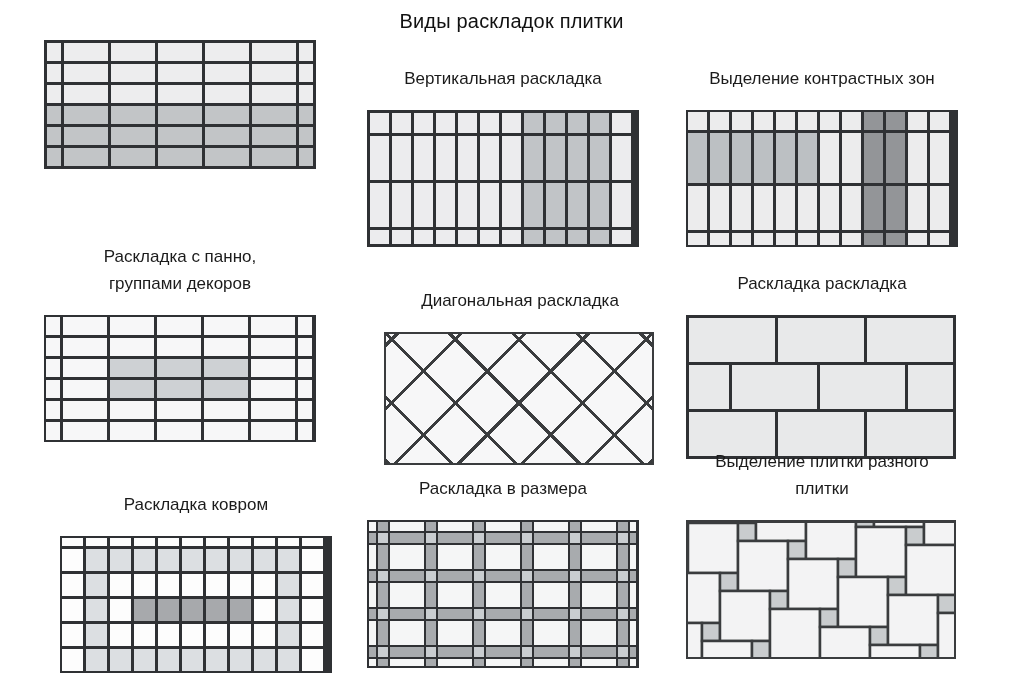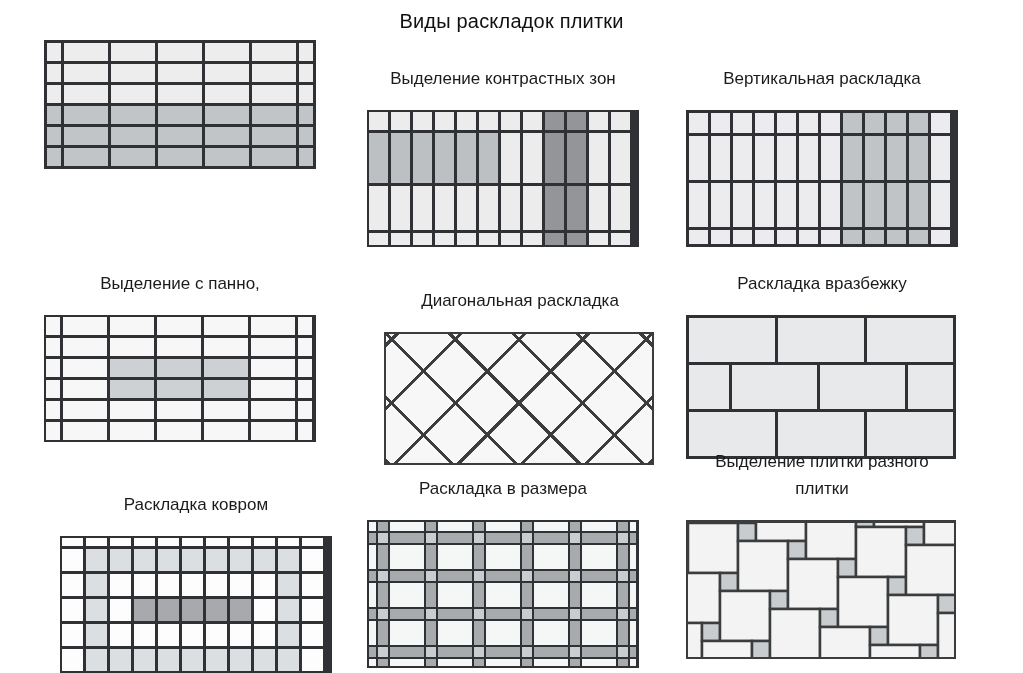--- a/index.html
+++ b/index.html
@@ -99,20 +99,79 @@
             <div style="background: rgb(194, 197, 199);"></div>
             <div style="background: rgb(194, 197, 199);"></div>
             <div style="background: rgb(194, 197, 199);"></div>
           </div>
       </figure>
     </div>
 
     <div class="cell">
       <figure class="panel" style="margin:0">
         <figcaption class="cap">
+          <span>Вертикальная раскладка</span>
+
+        </figcaption>
+        <div class="art" style="display: grid; grid-template-columns: 19px 19px 19px 19px 19px 19px 19px 19px 19px 19px 19px 19px; grid-template-rows: 20px 44px 44px 14px; gap: 3px; background: rgb(47, 49, 52); border: 3px solid rgb(47, 49, 52);">
+            <div style="background: rgb(236, 236, 238);"></div>
+            <div style="background: rgb(236, 236, 238);"></div>
+            <div style="background: rgb(236, 236, 238);"></div>
+            <div style="background: rgb(236, 236, 238);"></div>
+            <div style="background: rgb(236, 236, 238);"></div>
+            <div style="background: rgb(236, 236, 238);"></div>
+            <div style="background: rgb(236, 236, 238);"></div>
+            <div style="background: rgb(193, 196, 199);"></div>
+            <div style="background: rgb(193, 196, 199);"></div>
+            <div style="background: rgb(193, 196, 199);"></div>
+            <div style="background: rgb(193, 196, 199);"></div>
+            <div style="background: rgb(236, 236, 238);"></div>
+            <div style="background: rgb(236, 236, 238);"></div>
+            <div style="background: rgb(236, 236, 238);"></div>
+            <div style="background: rgb(236, 236, 238);"></div>
+            <div style="background: rgb(236, 236, 238);"></div>
+            <div style="background: rgb(236, 236, 238);"></div>
+            <div style="background: rgb(236, 236, 238);"></div>
+            <div style="background: rgb(236, 236, 238);"></div>
+            <div style="background: rgb(193, 196, 199);"></div>
+            <div style="background: rgb(193, 196, 199);"></div>
+            <div style="background: rgb(193, 196, 199);"></div>
+            <div style="background: rgb(193, 196, 199);"></div>
+            <div style="background: rgb(236, 236, 238);"></div>
+            <div style="background: rgb(236, 236, 238);"></div>
+            <div style="background: rgb(236, 236, 238);"></div>
+            <div style="background: rgb(236, 236, 238);"></div>
+            <div style="background: rgb(236, 236, 238);"></div>
+            <div style="background: rgb(236, 236, 238);"></div>
+            <div style="background: rgb(236, 236, 238);"></div>
+            <div style="background: rgb(236, 236, 238);"></div>
+            <div style="background: rgb(193, 196, 199);"></div>
+            <div style="background: rgb(193, 196, 199);"></div>
+            <div style="background: rgb(193, 196, 199);"></div>
+            <div style="background: rgb(193, 196, 199);"></div>
+            <div style="background: rgb(236, 236, 238);"></div>
+            <div style="background: rgb(236, 236, 238);"></div>
+            <div style="background: rgb(236, 236, 238);"></div>
+            <div style="background: rgb(236, 236, 238);"></div>
+            <div style="background: rgb(236, 236, 238);"></div>
+            <div style="background: rgb(236, 236, 238);"></div>
+            <div style="background: rgb(236, 236, 238);"></div>
+            <div style="background: rgb(236, 236, 238);"></div>
+            <div style="background: rgb(193, 196, 199);"></div>
+            <div style="background: rgb(193, 196, 199);"></div>
+            <div style="background: rgb(193, 196, 199);"></div>
+            <div style="background: rgb(193, 196, 199);"></div>
+            <div style="background: rgb(236, 236, 238);"></div>
+          </div>
+      </figure>
+    </div>
+
+    <div class="cell">
+      <figure class="panel" style="margin:0">
+        <figcaption class="cap">
           <span>Выделение контрастных зон</span>
 
         </figcaption>
         <div class="art" style="display: grid; grid-template-columns: 19px 19px 19px 19px 19px 19px 19px 19px 19px 19px 19px 19px; grid-template-rows: 18px 50px 44px 12px; gap: 3px; background: rgb(47, 49, 52); border: 2px solid rgb(47, 49, 52);">
             <div style="background: rgb(236, 236, 237);"></div>
             <div style="background: rgb(236, 236, 237);"></div>
             <div style="background: rgb(236, 236, 237);"></div>
             <div style="background: rgb(236, 236, 237);"></div>
             <div style="background: rgb(236, 236, 237);"></div>
             <div style="background: rgb(236, 236, 237);"></div>
@@ -158,80 +217,22 @@
             <div style="background: rgb(147, 149, 152);"></div>
             <div style="background: rgb(236, 236, 237);"></div>
             <div style="background: rgb(236, 236, 237);"></div>
           </div>
       </figure>
     </div>
 
     <div class="cell">
       <figure class="panel" style="margin:0">
         <figcaption class="cap">
-          <span>Вертикальная раскладка</span>
-
-        </figcaption>
-        <div class="art" style="display: grid; grid-template-columns: 19px 19px 19px 19px 19px 19px 19px 19px 19px 19px 19px 19px; grid-template-rows: 20px 44px 44px 14px; gap: 3px; background: rgb(47, 49, 52); border: 3px solid rgb(47, 49, 52);">
-            <div style="background: rgb(236, 236, 238);"></div>
-            <div style="background: rgb(236, 236, 238);"></div>
-            <div style="background: rgb(236, 236, 238);"></div>
-            <div style="background: rgb(236, 236, 238);"></div>
-            <div style="background: rgb(236, 236, 238);"></div>
-            <div style="background: rgb(236, 236, 238);"></div>
-            <div style="background: rgb(236, 236, 238);"></div>
-            <div style="background: rgb(193, 196, 199);"></div>
-            <div style="background: rgb(193, 196, 199);"></div>
-            <div style="background: rgb(193, 196, 199);"></div>
-            <div style="background: rgb(193, 196, 199);"></div>
-            <div style="background: rgb(236, 236, 238);"></div>
-            <div style="background: rgb(236, 236, 238);"></div>
-            <div style="background: rgb(236, 236, 238);"></div>
-            <div style="background: rgb(236, 236, 238);"></div>
-            <div style="background: rgb(236, 236, 238);"></div>
-            <div style="background: rgb(236, 236, 238);"></div>
-            <div style="background: rgb(236, 236, 238);"></div>
-            <div style="background: rgb(236, 236, 238);"></div>
-            <div style="background: rgb(193, 196, 199);"></div>
-            <div style="background: rgb(193, 196, 199);"></div>
-            <div style="background: rgb(193, 196, 199);"></div>
-            <div style="background: rgb(193, 196, 199);"></div>
-            <div style="background: rgb(236, 236, 238);"></div>
-            <div style="background: rgb(236, 236, 238);"></div>
-            <div style="background: rgb(236, 236, 238);"></div>
-            <div style="background: rgb(236, 236, 238);"></div>
-            <div style="background: rgb(236, 236, 238);"></div>
-            <div style="background: rgb(236, 236, 238);"></div>
-            <div style="background: rgb(236, 236, 238);"></div>
-            <div style="background: rgb(236, 236, 238);"></div>
-            <div style="background: rgb(193, 196, 199);"></div>
-            <div style="background: rgb(193, 196, 199);"></div>
-            <div style="background: rgb(193, 196, 199);"></div>
-            <div style="background: rgb(193, 196, 199);"></div>
-            <div style="background: rgb(236, 236, 238);"></div>
-            <div style="background: rgb(236, 236, 238);"></div>
-            <div style="background: rgb(236, 236, 238);"></div>
-            <div style="background: rgb(236, 236, 238);"></div>
-            <div style="background: rgb(236, 236, 238);"></div>
-            <div style="background: rgb(236, 236, 238);"></div>
-            <div style="background: rgb(236, 236, 238);"></div>
-            <div style="background: rgb(236, 236, 238);"></div>
-            <div style="background: rgb(193, 196, 199);"></div>
-            <div style="background: rgb(193, 196, 199);"></div>
-            <div style="background: rgb(193, 196, 199);"></div>
-            <div style="background: rgb(193, 196, 199);"></div>
-            <div style="background: rgb(236, 236, 238);"></div>
-          </div>
-      </figure>
-    </div>
-
-    <div class="cell">
-      <figure class="panel" style="margin:0">
-        <figcaption class="cap">
-          <span>Выделение с панно,</span>
+          <span>Раскладка с панно,</span>
+          <span>группами декоров</span>
         </figcaption>
         <div class="art" style="display: grid; grid-template-columns: 14px 44px 44px 44px 44px 44px 14px; grid-template-rows: 18px 18px 18px 18px 18px 18px; gap: 3px; background: rgb(47, 49, 52); border: 2px solid rgb(47, 49, 52);">
             <div style="background: rgb(247, 247, 248);"></div>
             <div style="background: rgb(247, 247, 248);"></div>
             <div style="background: rgb(247, 247, 248);"></div>
             <div style="background: rgb(247, 247, 248);"></div>
             <div style="background: rgb(247, 247, 248);"></div>
             <div style="background: rgb(247, 247, 248);"></div>
             <div style="background: rgb(247, 247, 248);"></div>
             <div style="background: rgb(247, 247, 248);"></div>
@@ -279,21 +280,21 @@
           <span>Диагональная раскладка</span>
 
         </figcaption>
         <div class="art" style="width: 266px; height: 129px; border: 2px solid rgb(58, 60, 62); background-color: rgb(247, 247, 248); background-image: repeating-linear-gradient(45deg, rgb(58, 60, 62) 0px, rgb(58, 60, 62) 3px, transparent 3px, transparent 45px), repeating-linear-gradient(-45deg, rgb(58, 60, 62) 0px, rgb(58, 60, 62) 3px, transparent 3px, transparent 45px);"></div>
       </figure>
     </div>
 
     <div class="cell">
       <figure class="panel" style="margin:0">
         <figcaption class="cap">
-          <span>Раскладка вразбежку</span>
+          <span>Раскладка раскладка</span>
 
         </figcaption>
         <div class="art" style="width: 264px; display: flex; flex-direction: column; gap: 3px; background: rgb(47, 49, 52); border: 3px solid rgb(47, 49, 52);">
             <div style="display: flex; gap: 3px; height: 44px;">
               <div style="background: rgb(232, 233, 234); flex-grow: 1; flex-basis: 0px;"></div>
               <div style="background: rgb(232, 233, 234); flex-grow: 1; flex-basis: 0px;"></div>
               <div style="background: rgb(232, 233, 234); flex-grow: 1; flex-basis: 0px;"></div>
             </div>
             <div style="display: flex; gap: 3px; height: 44px;">
               <div style="background: rgb(232, 233, 234); flex-grow: 0.47; flex-basis: 0px;"></div>

